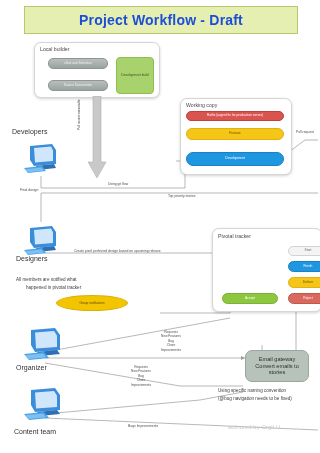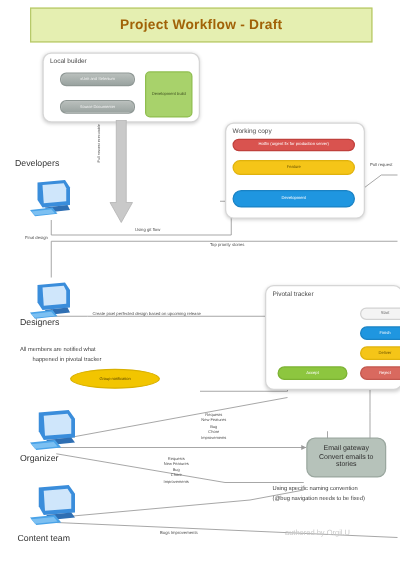--- a/index.html
+++ b/index.html
@@ -3,21 +3,21 @@
 <meta charset="utf-8">
 <style>
   html,body{margin:0;padding:0;background:#ffffff;}
   body{width:320px;height:453px;position:relative;overflow:hidden;
        font-family:"Liberation Sans","DejaVu Sans",sans-serif;color:#3b3b3b;}
 
   
   #title-banner{position:absolute;left:24px;top:6px;width:272px;height:26px;
     background:#e5efb1;border:1px solid #b7c96a;display:flex;align-items:center;
     justify-content:center;}
-  #title-banner .t{font-size:11px;font-weight:bold;color:#a16207;letter-spacing:.2px;text-align:center;}
+  #title-banner .t{font-size:14px;font-weight:bold;color:#1d4ed8;letter-spacing:.2px;text-align:center;}
 
   
   .panel{position:absolute;background:#ffffff;border:1px solid #d6d6d6;border-radius:7px;
     box-shadow:0 1px 3px rgba(0,0,0,.18);}
   .panel-title{position:absolute;font-size:5.2px;color:#4a4a4a;}
 
   .bigbox{position:absolute;border:1px solid #cfcfcf;background:transparent;}
 
   
   .pill{position:absolute;border-radius:9px;display:flex;align-items:center;

